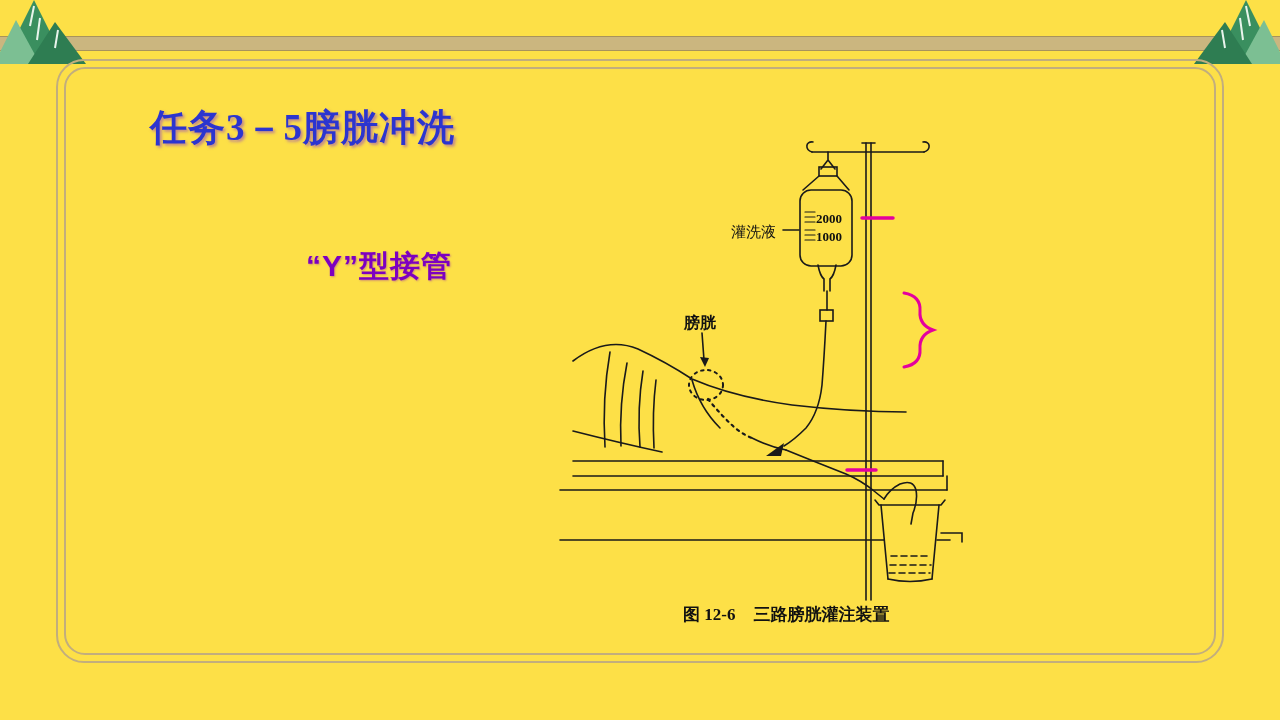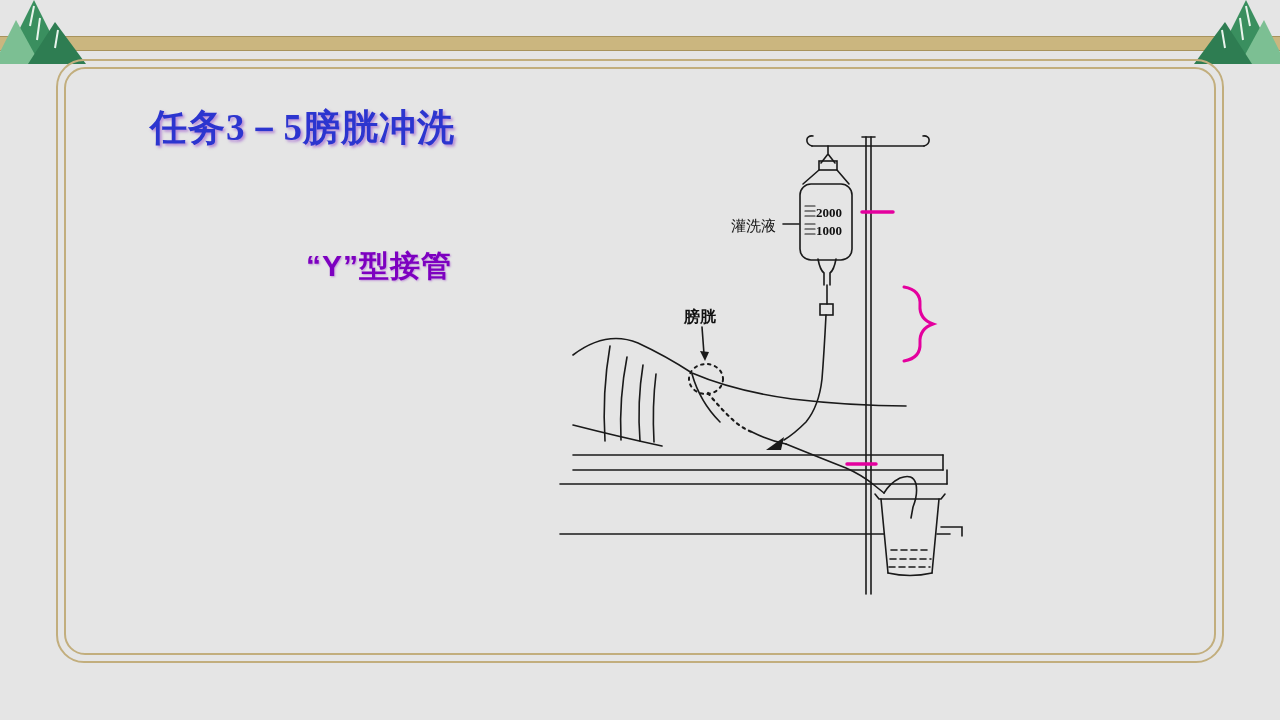--- a/index.html
+++ b/index.html
@@ -1,17 +1,17 @@
 <!DOCTYPE html>
 <html><head>
 <meta charset="utf-8">
 <style>
   html,body { margin:0; padding:0; background:#ffffff; }
   .slide {
-    position:relative; width:1280px; height:720px; background:#e5e5e5;
+    position:relative; width:1280px; height:720px; background:#fde047;
     overflow:hidden; font-family:"Liberation Sans", sans-serif;
   }
   
   .top-band {
     position:absolute; left:0; top:36px; width:1280px; height:13px;
     background:#cbb67f; border-top:1px solid #a8935c; border-bottom:1px solid #a8935c;
   }
   
   .frame-outer {
     position:absolute; left:56px; top:59px; width:1164px; height:600px;
@@ -29,21 +29,21 @@
     position:absolute; left:150px; top:103px;
     font-size:37px; font-weight:bold; letter-spacing:1px;
     color:#2c35cf; font-family:"Liberation Serif", serif;
     text-shadow:2px 2px 3px rgba(140,60,200,0.55);
   }
   .subtitle {
     position:absolute; left:306px; top:246px;
     font-size:30px; font-weight:bold; letter-spacing:1px;
     color:#7d00c0; text-shadow:1px 1px 2px rgba(125,0,192,0.35);
   }
-  .figure-wrap { position:absolute; left:555px; top:124px; width:470px; height:505px; }
+  .figure-wrap { position:absolute; left:555px; top:130px; width:470px; height:505px; }
   .height-label {
     position:absolute; left:956px; top:315px;
     font-family:"Liberation Serif", serif; font-weight:bold;
     font-size:40px; color:#e4009e;
   }
   .figure-caption {
     position:absolute; left:683px; top:603px;
     font-family:"Liberation Serif", serif; font-weight:bold;
     font-size:17px; color:#111111;
   }
@@ -160,14 +160,17 @@
       </g>
 
       <text x="816" y="223" class="scale-text">2000</text>
       <text x="816" y="241" class="scale-text">1000</text>
       <text x="731" y="237" class="figure-text">灌洗液</text>
       <text x="684" y="328" class="figure-text-bold">膀胱</text>
     </svg>
   </div>
 
 
+  <div class="figure-caption">
+    <span>图 12-6</span><span class="gap"></span><span>三路膀胱灌注装置</span>
+  </div>
 
 </div>
 
 </body></html>

